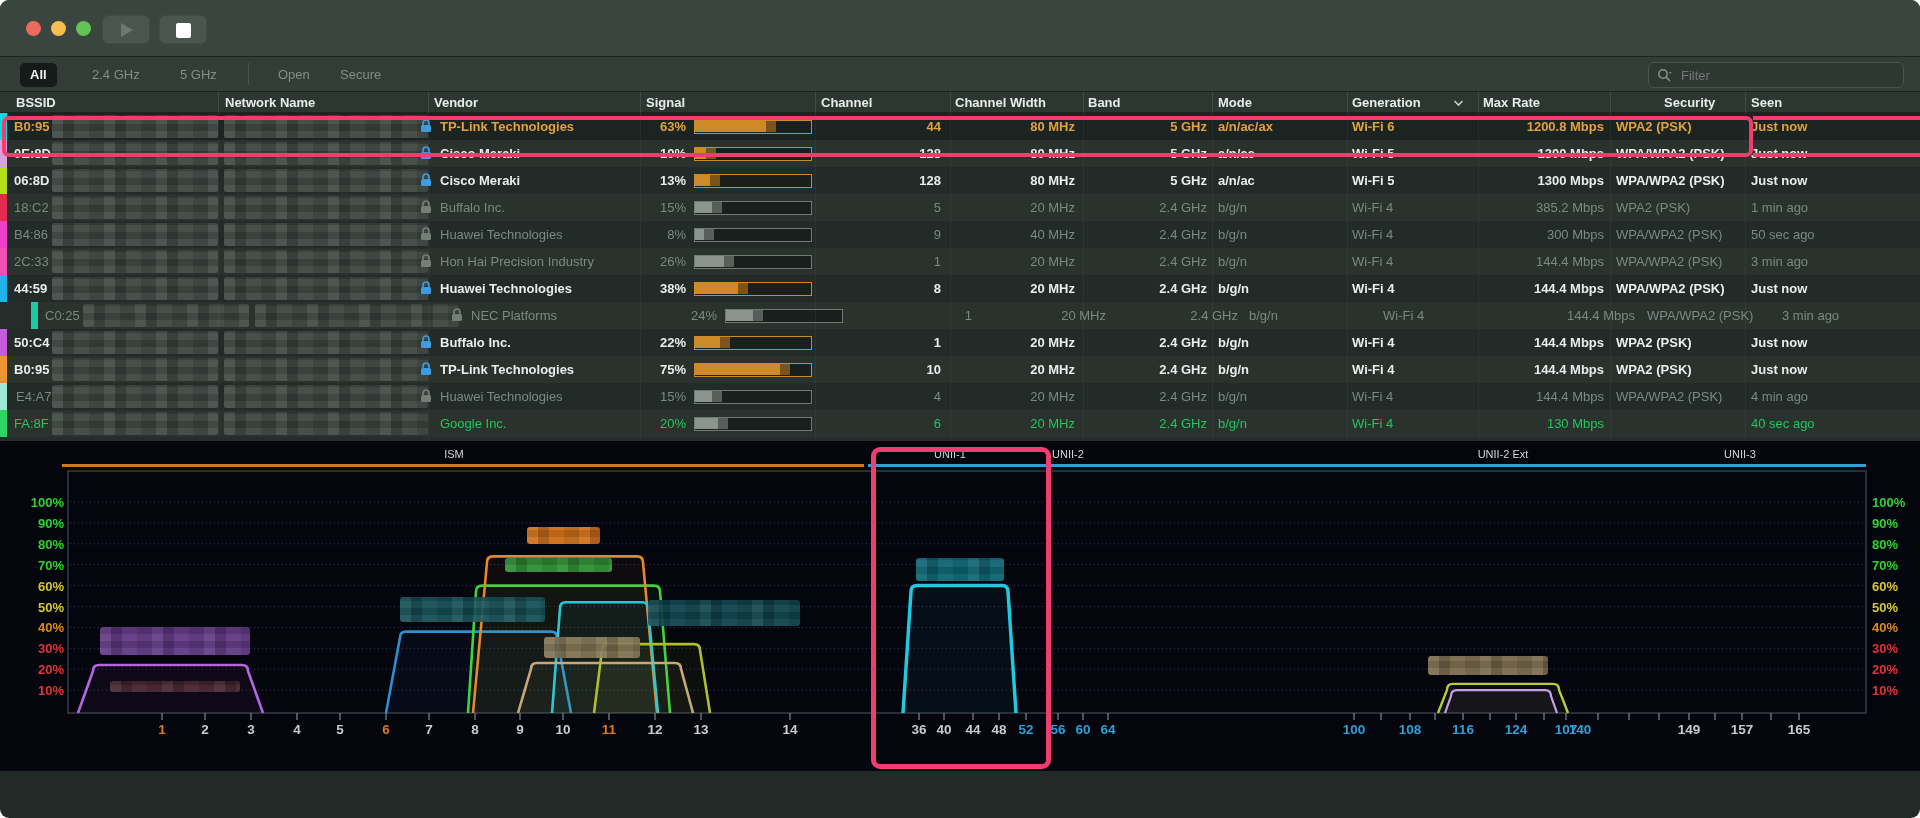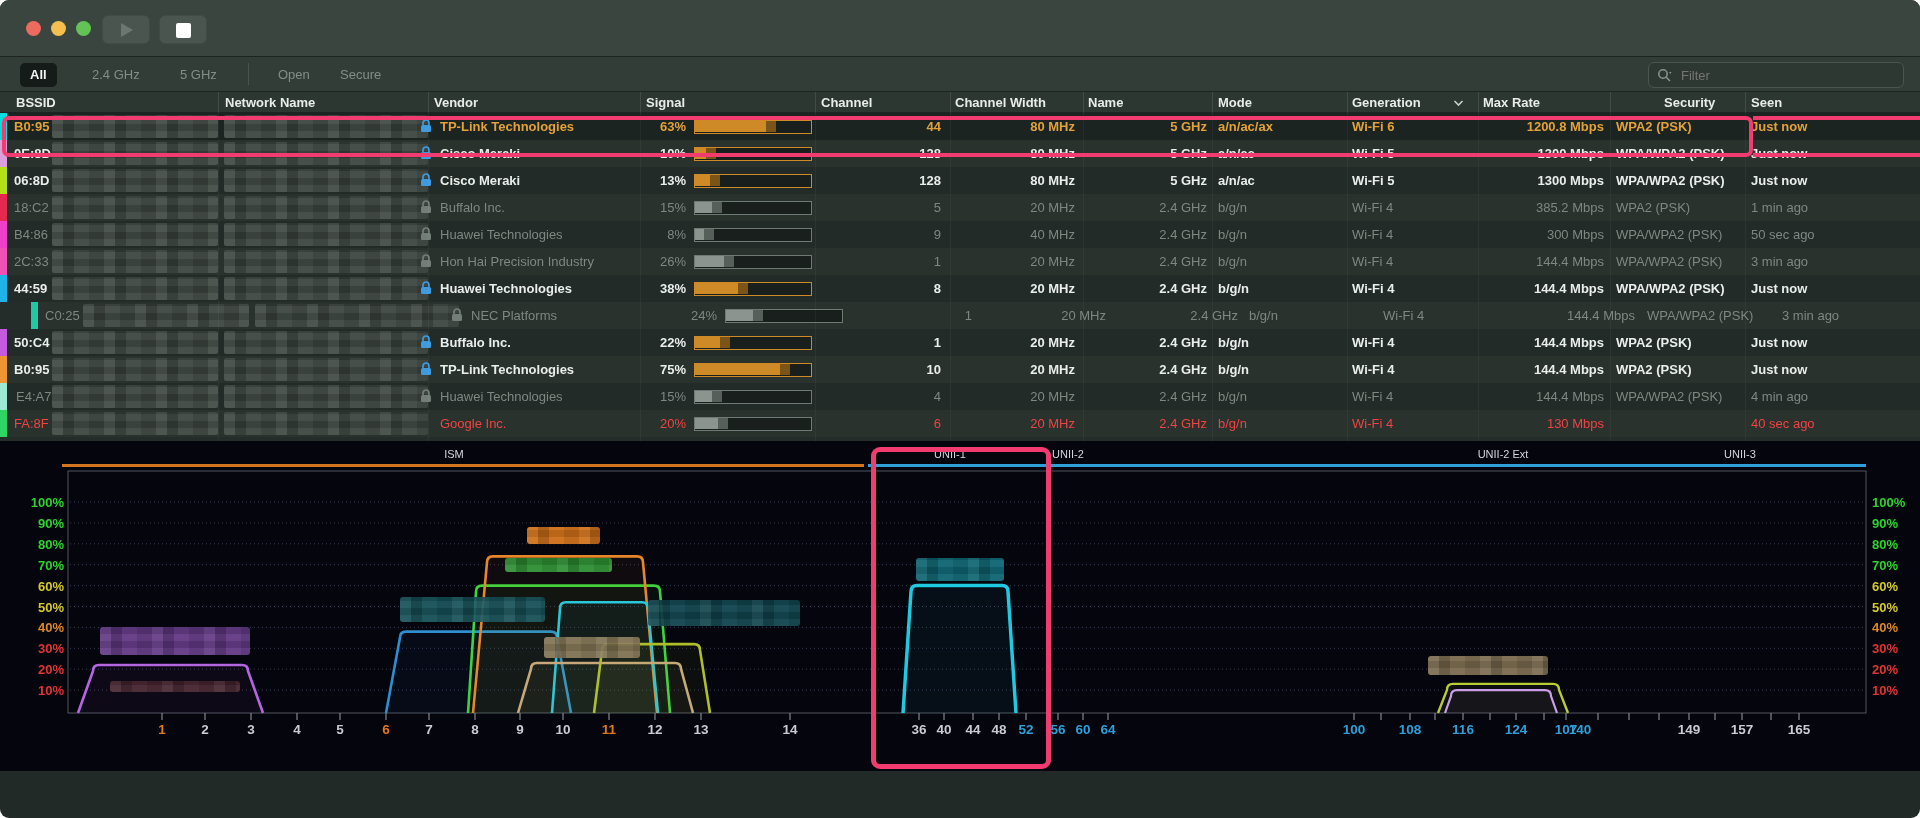--- a/index.html
+++ b/index.html
@@ -32,21 +32,21 @@
   .colsep.faint{background:rgba(255,255,255,0.045);}
   .row{position:absolute;left:0;width:1920px;height:27px;}
   .row.odd{background:#222b27;}
   .row.even{background:#29322d;}
   .row.selected{background:#1c2421;}
   .stripe{position:absolute;left:0;top:0;width:7px;height:27px;}
   .cell{position:absolute;top:6px;font-size:13px;white-space:nowrap;}
   .cell.right{transform:translateX(-100%);}
   .bright{color:#e9edeb;font-weight:bold;}
   .dim{color:#7e8883;}
-  .plain{color:#ef4444;}
+  .plain{color:#22c55e;}
   .sel{color:#e2a23b;font-weight:bold;}
   .bar{position:absolute;top:7px;height:14px;width:118px;}
   .pix{background-image:
       repeating-linear-gradient(90deg, rgba(255,255,255,0.055) 0 11px, rgba(0,0,0,0.16) 11px 22px, rgba(255,255,255,0.02) 22px 37px, rgba(0,0,0,0.08) 37px 52px),
       repeating-linear-gradient(0deg, rgba(255,255,255,0.04) 0 7px, rgba(0,0,0,0.10) 7px 14px);}
   .blurcell{position:absolute;top:2px;height:23px;background-color:#3c4540;border-radius:2px;}
 
   
   #chart{position:absolute;left:0;top:441px;width:1920px;height:330px;background:#05050d;}
   .bandlbl{position:absolute;top:7px;transform:translateX(-50%);font-size:11px;font-weight:normal;color:#d2d6da;}
@@ -103,21 +103,21 @@
   </div>
 
   <div id="table">
     <div id="thead">
           <div class="th" style="left: 16px;">BSSID</div>
           <div class="th" style="left: 225px;">Network Name</div>
           <div class="th" style="left: 434px;">Vendor</div>
           <div class="th" style="left: 646px;">Signal</div>
           <div class="th" style="left: 821px;">Channel</div>
           <div class="th" style="left: 955px;">Channel Width</div>
-          <div class="th" style="left: 1088px;">Name</div>
+          <div class="th" style="left: 1088px;">Band</div>
           <div class="th" style="left: 1218px;">Mode</div>
           <div class="th" style="left: 1352px;">Generation<span><svg width="11" height="8" viewBox="0 0 11 8" style="margin-left:32px;">
                 <path d="M1.5 2 L5.5 6 L9.5 2" fill="none" stroke="#c9cecb" stroke-width="1.6"></path>
               </svg></span></div>
           <div class="th" style="left: 1483px;">Max Rate</div>
           <div class="th" style="left: 1664px;">Security</div>
           <div class="th" style="left: 1751px;">Seen</div>
         </div>
     <div id="rows-holder">
           <div class="row selected" style="top: 21px;">

